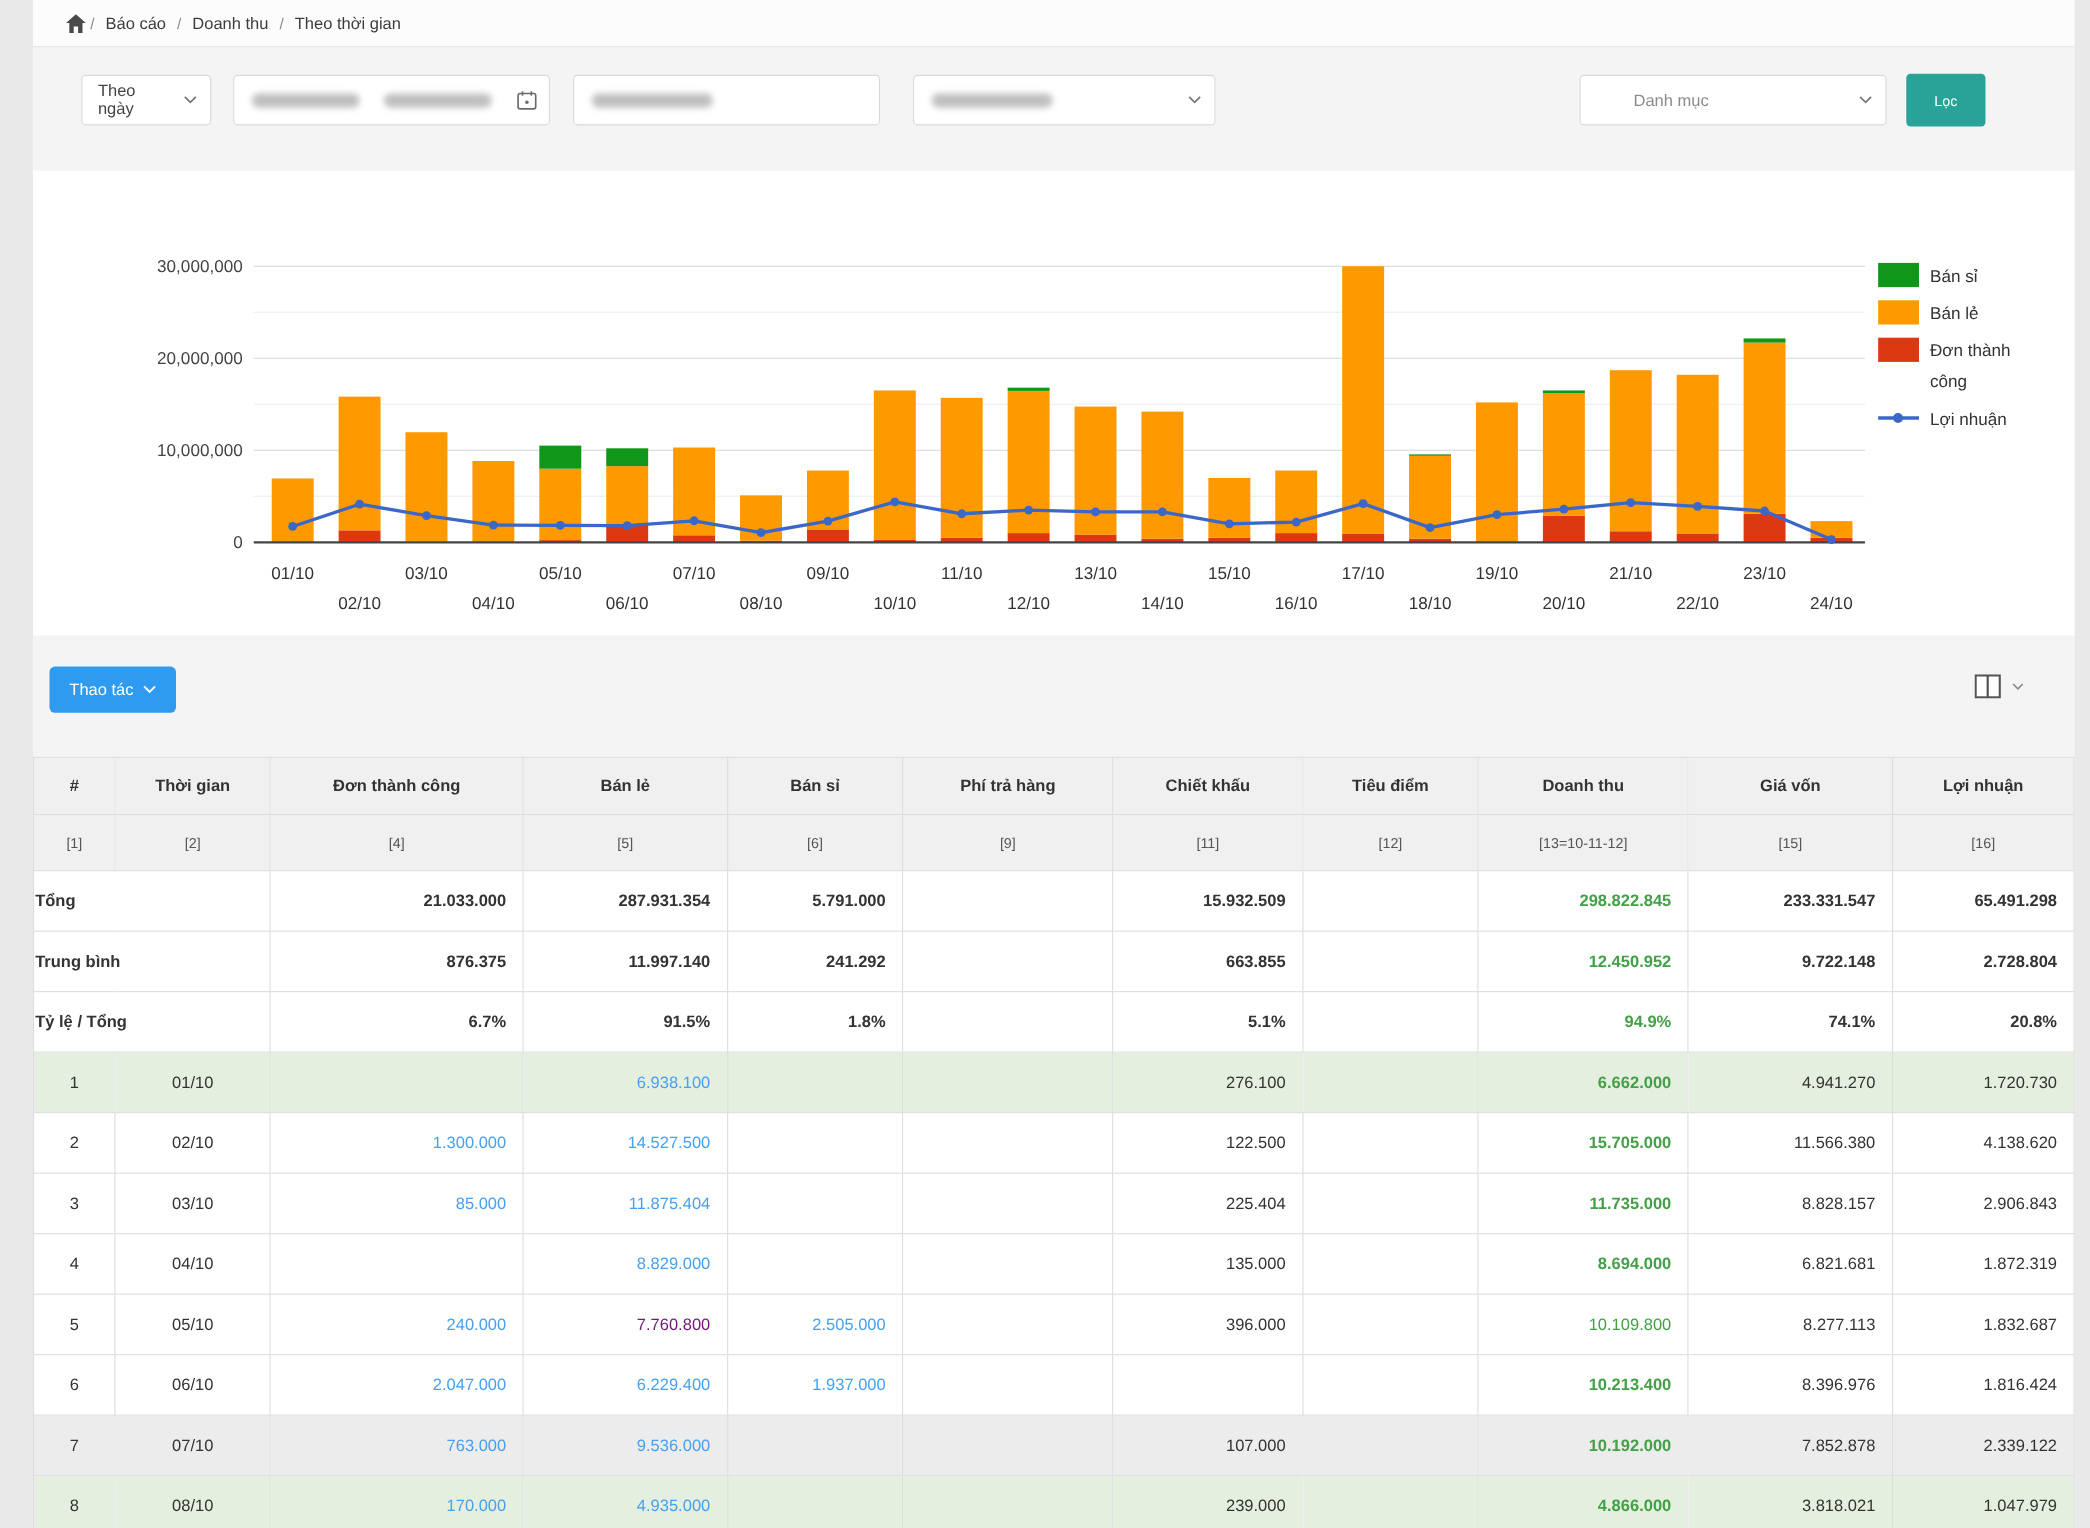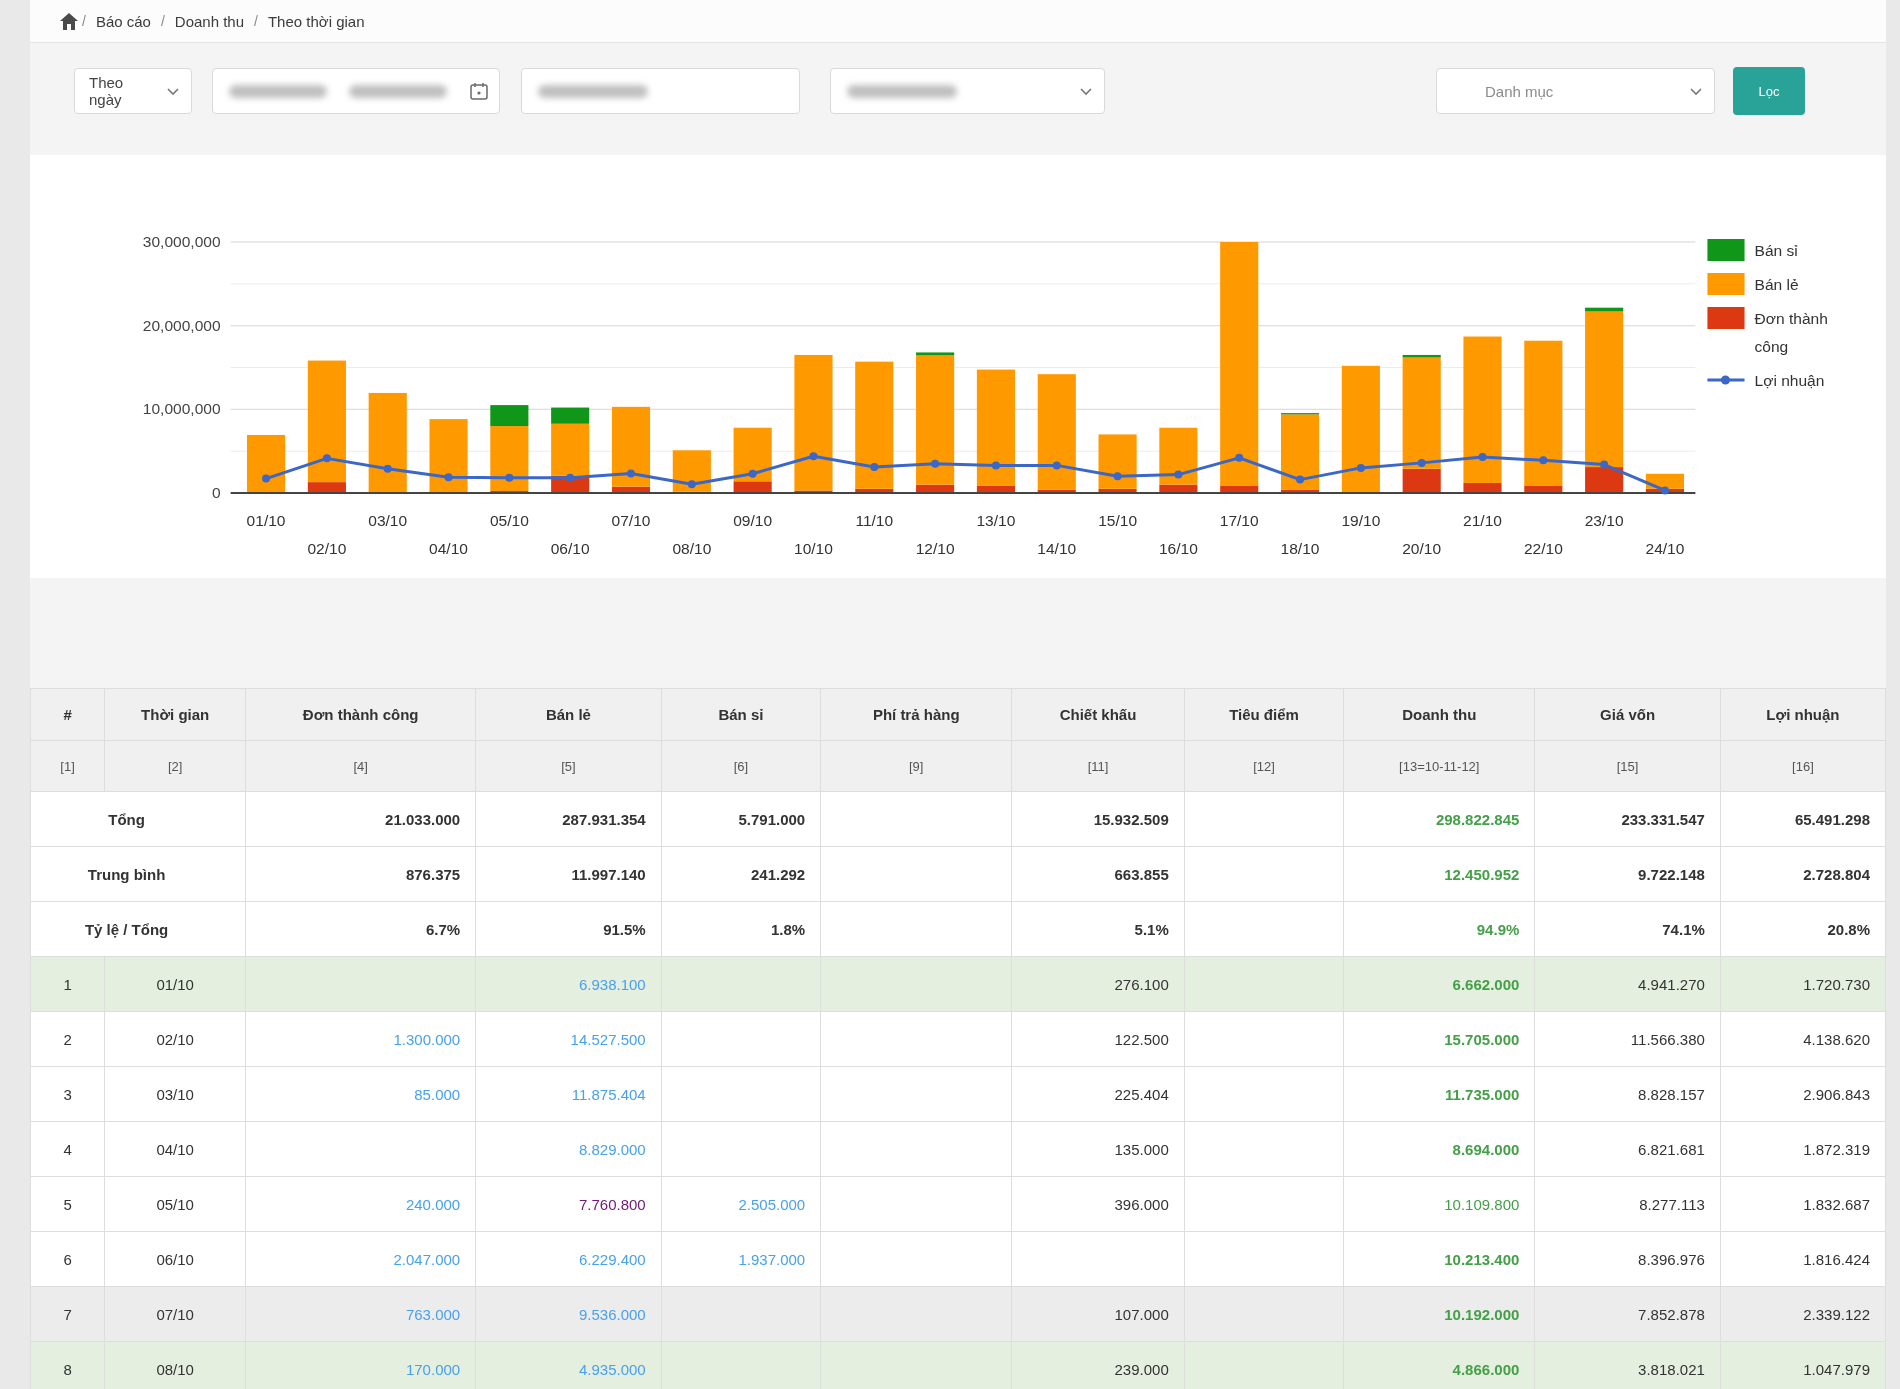--- a/index.html
+++ b/index.html
@@ -37,21 +37,21 @@
 
   
   .tablewrap{position:absolute;left:0;top:688px;width:100%;}
   table.report{width:100%;border-collapse:collapse;table-layout:fixed;background:#fff;font-size:15px;color:#333;}
   table.report th, table.report td{border:1px solid #ddd;box-sizing:border-box;overflow:hidden;white-space:nowrap;}
   thead th{background:#f0f0f0;font-weight:bold;text-align:center;height:52px;}
   thead tr.tags th{font-weight:normal;font-size:13px;color:#555;height:51px;}
   tr.sumrow td{height:55px;font-weight:bold;}
   tr.datarow td{height:55px;}
   td.num{text-align:right;padding-right:15px;}
-  td.lbl{text-align:center;padding-right:24px;font-weight:bold;margin-top:43px;}
+  td.lbl{text-align:left;padding-right:24px;font-weight:bold;margin-top:43px;}
   td.ctr{text-align:center;}
   tr.hl-green td{background:#e5efdf;}
   tr.hl-gray td{background:#ececec;}
 </style>
 </head>
 <body>
 
 <div class="main">
 
   <div class="topbar">
@@ -231,20 +231,37 @@
         <text x="1719" y="135" font-size="15.5" fill="#333" font-family="Liberation Sans, sans-serif">Bán lẻ</text>
         <rect x="1672" y="152" width="37" height="22" fill="#dc3912"></rect>
         <text x="1719" y="169" font-size="15.5" fill="#333" font-family="Liberation Sans, sans-serif">Đơn thành</text>
         <text x="1719" y="197" font-size="15.5" fill="#333" font-family="Liberation Sans, sans-serif">công</text>
         <line x1="1672" y1="225" x2="1709" y2="225" stroke="#3b67c8" stroke-width="3"></line>
         <circle cx="1690" cy="225" r="4.5" fill="#3b67c8"></circle>
         <text x="1719" y="231" font-size="15.5" fill="#333" font-family="Liberation Sans, sans-serif">Lợi nhuận</text>
       </svg>
   </div>
 
+  <div class="actionsbar">
+    <button class="btn-thaotac">
+      <span>Thao tác</span>
+      <svg width="12" height="8" viewBox="0 0 12 8">
+          <path d="M1 1 L6 6 L11 1" stroke="#fff" stroke-width="1.8" fill="none"></path>
+        </svg>
+    </button>
+    <div class="colpick">
+      <svg width="24" height="22" viewBox="0 0 24 22">
+        <rect x="1" y="1" width="22" height="20" fill="#fff" stroke="#555" stroke-width="2"></rect>
+        <line x1="12" y1="1" x2="12" y2="21" stroke="#555" stroke-width="2"></line>
+      </svg>
+      <svg width="11" height="7" viewBox="0 0 12 8">
+          <path d="M1 1 L6 6 L11 1" stroke="#888" stroke-width="1.6" fill="none"></path>
+        </svg>
+    </div>
+  </div>
 
   <div class="tablewrap">
     <table class="report">
       <colgroup>
         <col style="width:4%">
           <col style="width:7.6%">
           <col style="width:12.4%">
           <col style="width:10%">
         <col style="width:8.6%">
           <col style="width:10.3%">

